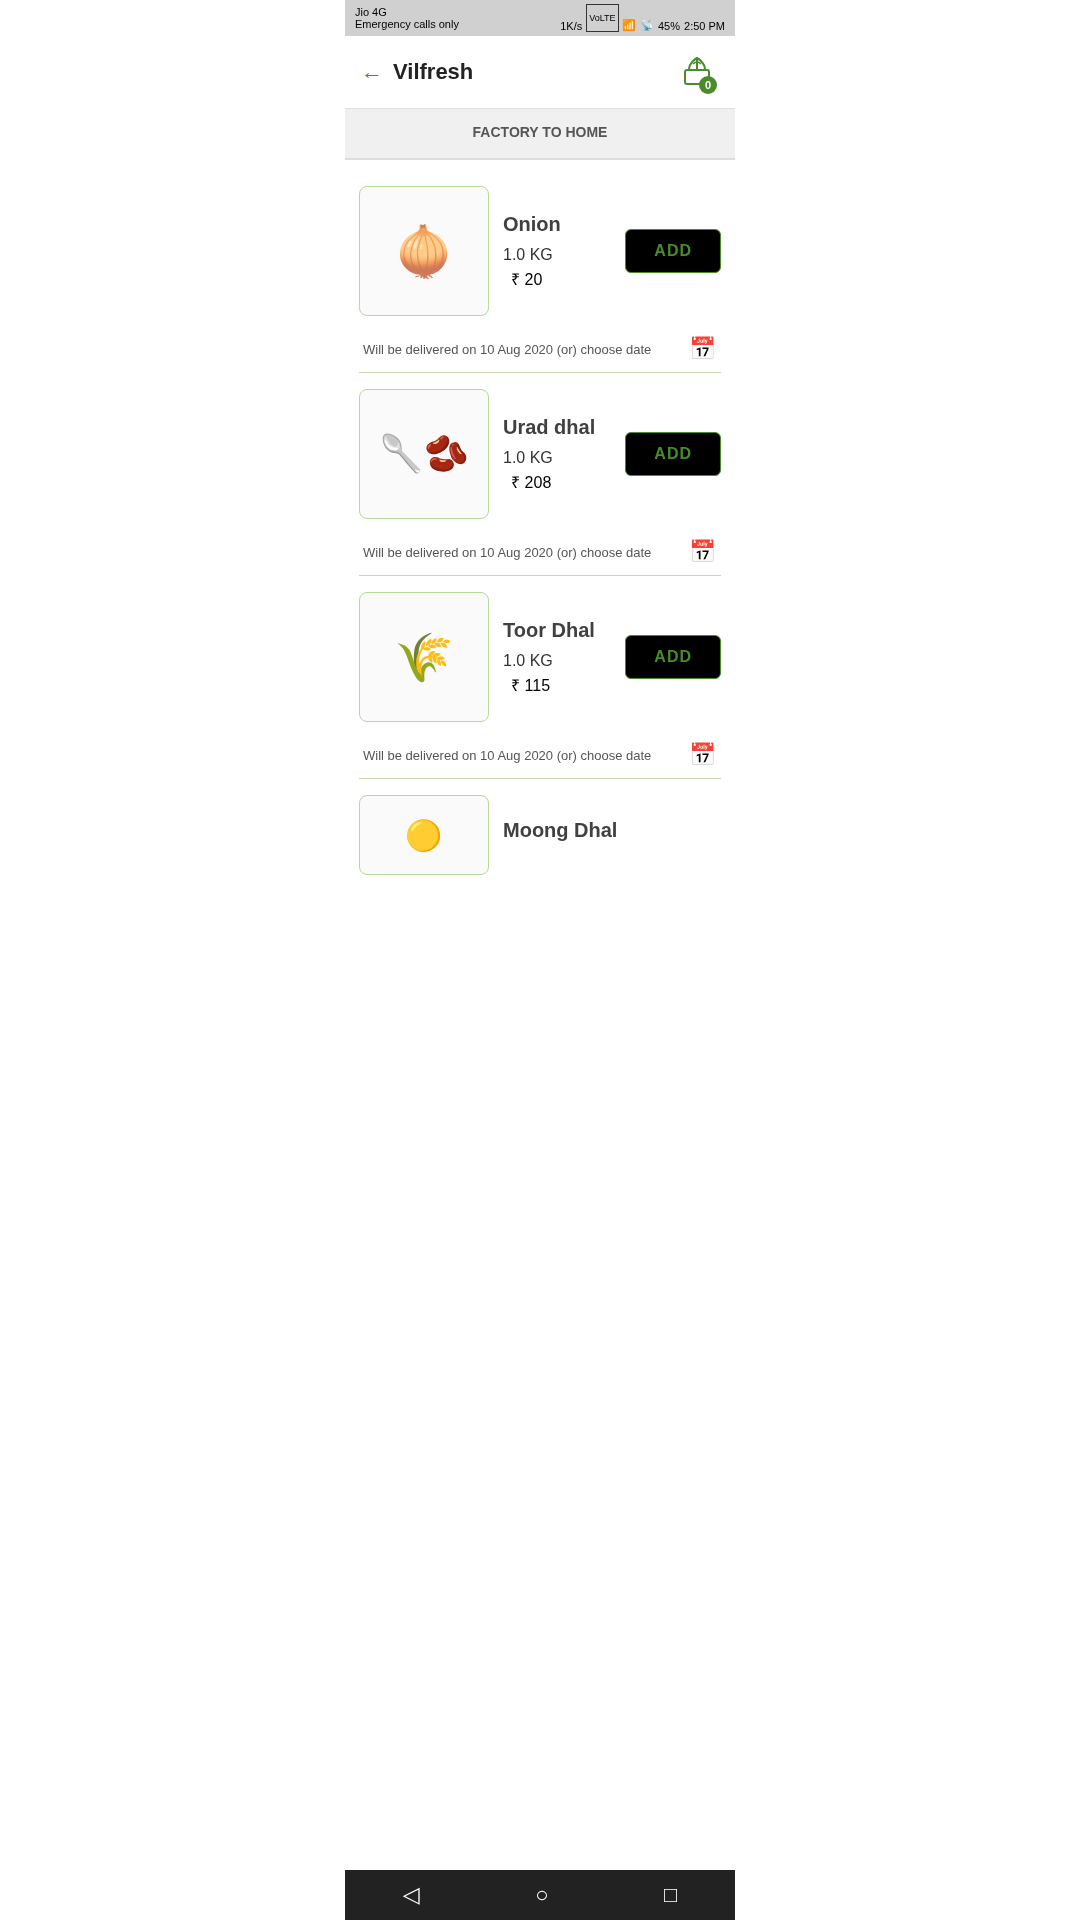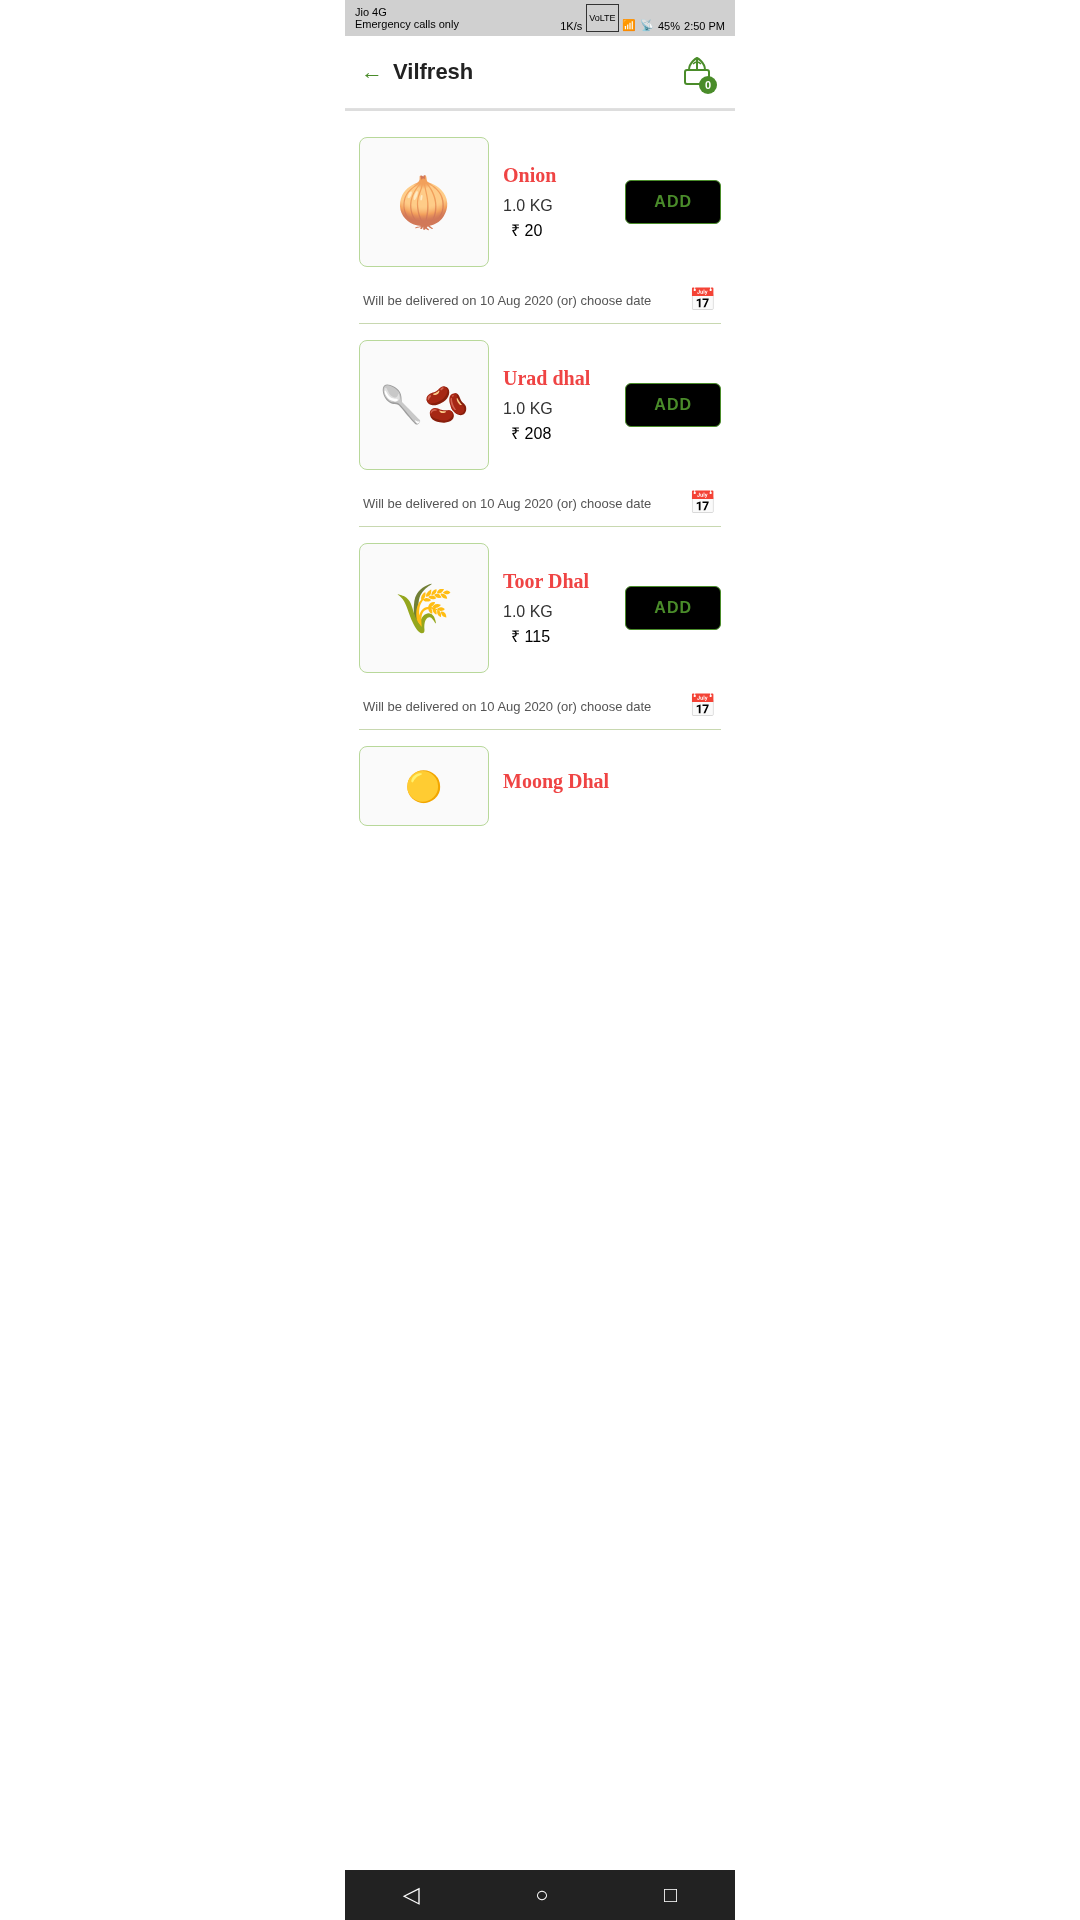--- a/index.html
+++ b/index.html
@@ -130,23 +130,22 @@
       align-items: center;
       justify-content: center;
       font-size: 48px;
     }
     .product-info {
       flex: 1;
     }
     .product-name {
       font-size: 20px;
       font-weight: 700;
-      color: #ef4444;
+      color: #404040;
       margin-bottom: 10px;
-      font-family: Liberation Serif, serif;
     }
     .product-weight {
       font-size: 16px;
       color: #333;
       margin-bottom: 4px;
     }
     .product-price {
       font-size: 16px;
       color: #000000;
       margin-left: 8px;
@@ -249,20 +248,23 @@
       <rect x="10" y="22" width="24" height="14" rx="2" stroke="#4a8c2a" stroke-width="2" fill="none"></rect>
       <path d="M14 22 C14 14 22 10 22 10 C22 10 30 14 30 22" stroke="#4a8c2a" stroke-width="2" fill="none"></path>
       <line x1="22" y1="10" x2="22" y2="22" stroke="#4a8c2a" stroke-width="2"></line>
       <path d="M18 16 Q22 12 26 16" stroke="#4a8c2a" stroke-width="1.5" fill="none"></path>
     </svg>
     <div class="cart-badge">0</div>
   </div>
 </div>
 
 <div class="tabs">
+  <div class="tab">
+    <span>FACTORY TO HOME</span>
+  </div>
 </div>
 
 <div class="products-list">
 
   <div class="product-card">
     <div class="product-row">
       <div class="product-image-box">
         <div class="product-image-placeholder">🧅</div>
       </div>
       <div class="product-info">

